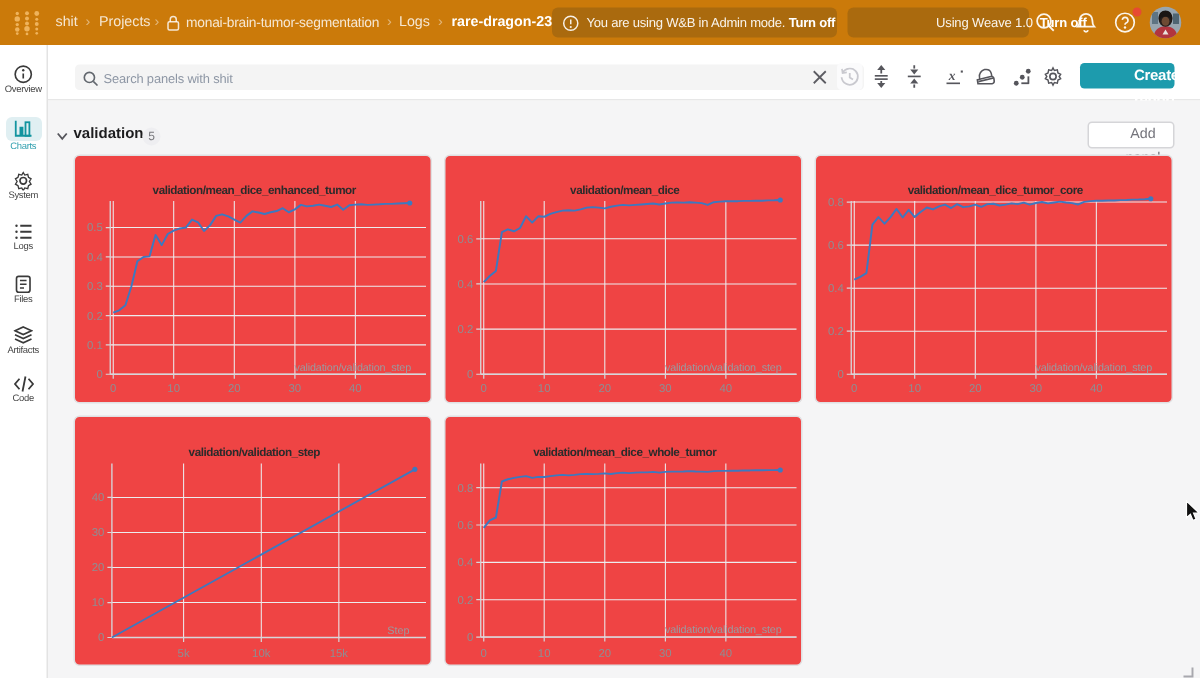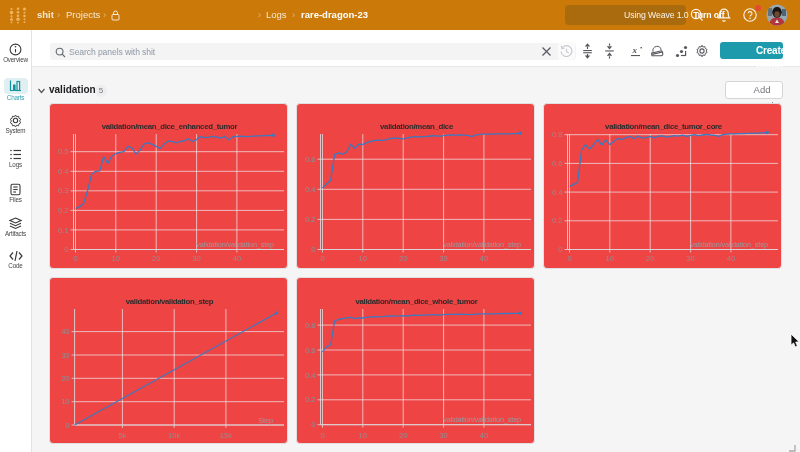--- a/index.html
+++ b/index.html
@@ -45,32 +45,41 @@
         <circle cx="9" cy="8.7" r="1.3"></circle>
         <circle cx="9" cy="12.2" r="1.8"></circle>
         <circle cx="9" cy="15.6" r="0.9"></circle>
   <circle cx="15.5" cy="2" r="1.6"></circle>
         <circle cx="15.5" cy="5.8" r="1.0"></circle>
         <circle cx="15.5" cy="9" r="1.3"></circle>
         <circle cx="15.5" cy="12.3" r="1.0"></circle>
         <circle cx="15.5" cy="15.2" r="0.9"></circle>
  </g>
 </svg>
-<span class="crumb" style="left:37px;font-weight:bold;">shit</span>
+<span class="crumb" style="left:37px;">shit</span>
 <span class="crumb sep" style="left:57px;">›</span>
 <span class="crumb" style="left:66px;">Projects</span>
 <span class="crumb sep" style="left:103px;">›</span>
 <svg class="abs" style="left:111px;top:10px;" width="9" height="11" viewBox="0 0 9 11" fill="none" stroke="rgba(255,255,255,0.82)" stroke-width="1">
  <rect x="1" y="4.5" width="7" height="5.5" rx="1"></rect>
       <path d="M2.5 4.5 V3 a2 2 0 0 1 4 0 V4.5"></path>
 </svg>
+<span class="crumb" style="left:124px; font-size:9.2px; letter-spacing:-0.15px;">monai-brain-tumor-segmentation</span>
 <span class="crumb sep" style="left:258px;">›</span>
 <span class="crumb" style="left:266px;">Logs</span>
 <span class="crumb sep" style="left:292px;">›</span>
 <span class="crumb bold" style="left:301px;">rare-dragon-23</span>
+<div class="pill" style="left:368px;top:5px;width:190px;height:20px;">
+ <svg style="margin-left:7px;" width="11" height="11" viewBox="0 0 11 11" fill="none" stroke="rgba(255,255,255,0.9)" stroke-width="1">
+  <circle cx="5.5" cy="5.5" r="4.7"></circle>
+        <line x1="5.5" y1="3" x2="5.5" y2="6.2"></line>
+        <circle cx="5.5" cy="8" r="0.7" fill="rgba(255,255,255,0.9)" stroke="none"></circle>
+ </svg>
+ <span style="margin-left:5px;font-size:8.7px;letter-spacing:-0.15px;white-space:nowrap;">You are using W&amp;B in Admin mode.&nbsp;<b>Turn off</b></span>
+</div>
 <div class="pill" style="left:565px;top:5px;width:121px;height:20px;">
  <svg style="margin-left:7px;" width="11" height="11" viewBox="0 0 11 11" fill="none" stroke="rgba(255,255,255,0.9)" stroke-width="1">
   <ellipse cx="5.5" cy="2.6" rx="4.2" ry="1.7"></ellipse>
   <path d="M1.3 5.2 c0 0.95 1.9 1.7 4.2 1.7 s4.2 -0.75 4.2 -1.7"></path>
   <path d="M1.3 2.6 V8 c0 0.95 1.9 1.7 4.2 1.7 s4.2 -0.75 4.2 -1.7 V2.6"></path>
  </svg>
  <span style="margin-left:17px;font-size:8.7px;letter-spacing:-0.1px;white-space:nowrap;padding-left:35px;">Using Weave 1.0&nbsp;&nbsp;<b>Turn off</b></span>
 </div>
 <svg class="abs" style="left:689px;top:7px;" width="16" height="16" viewBox="0 0 16 16" fill="none" stroke="rgba(255,255,255,0.92)" stroke-width="1.2">
  <circle cx="7" cy="7" r="4.6"></circle>

